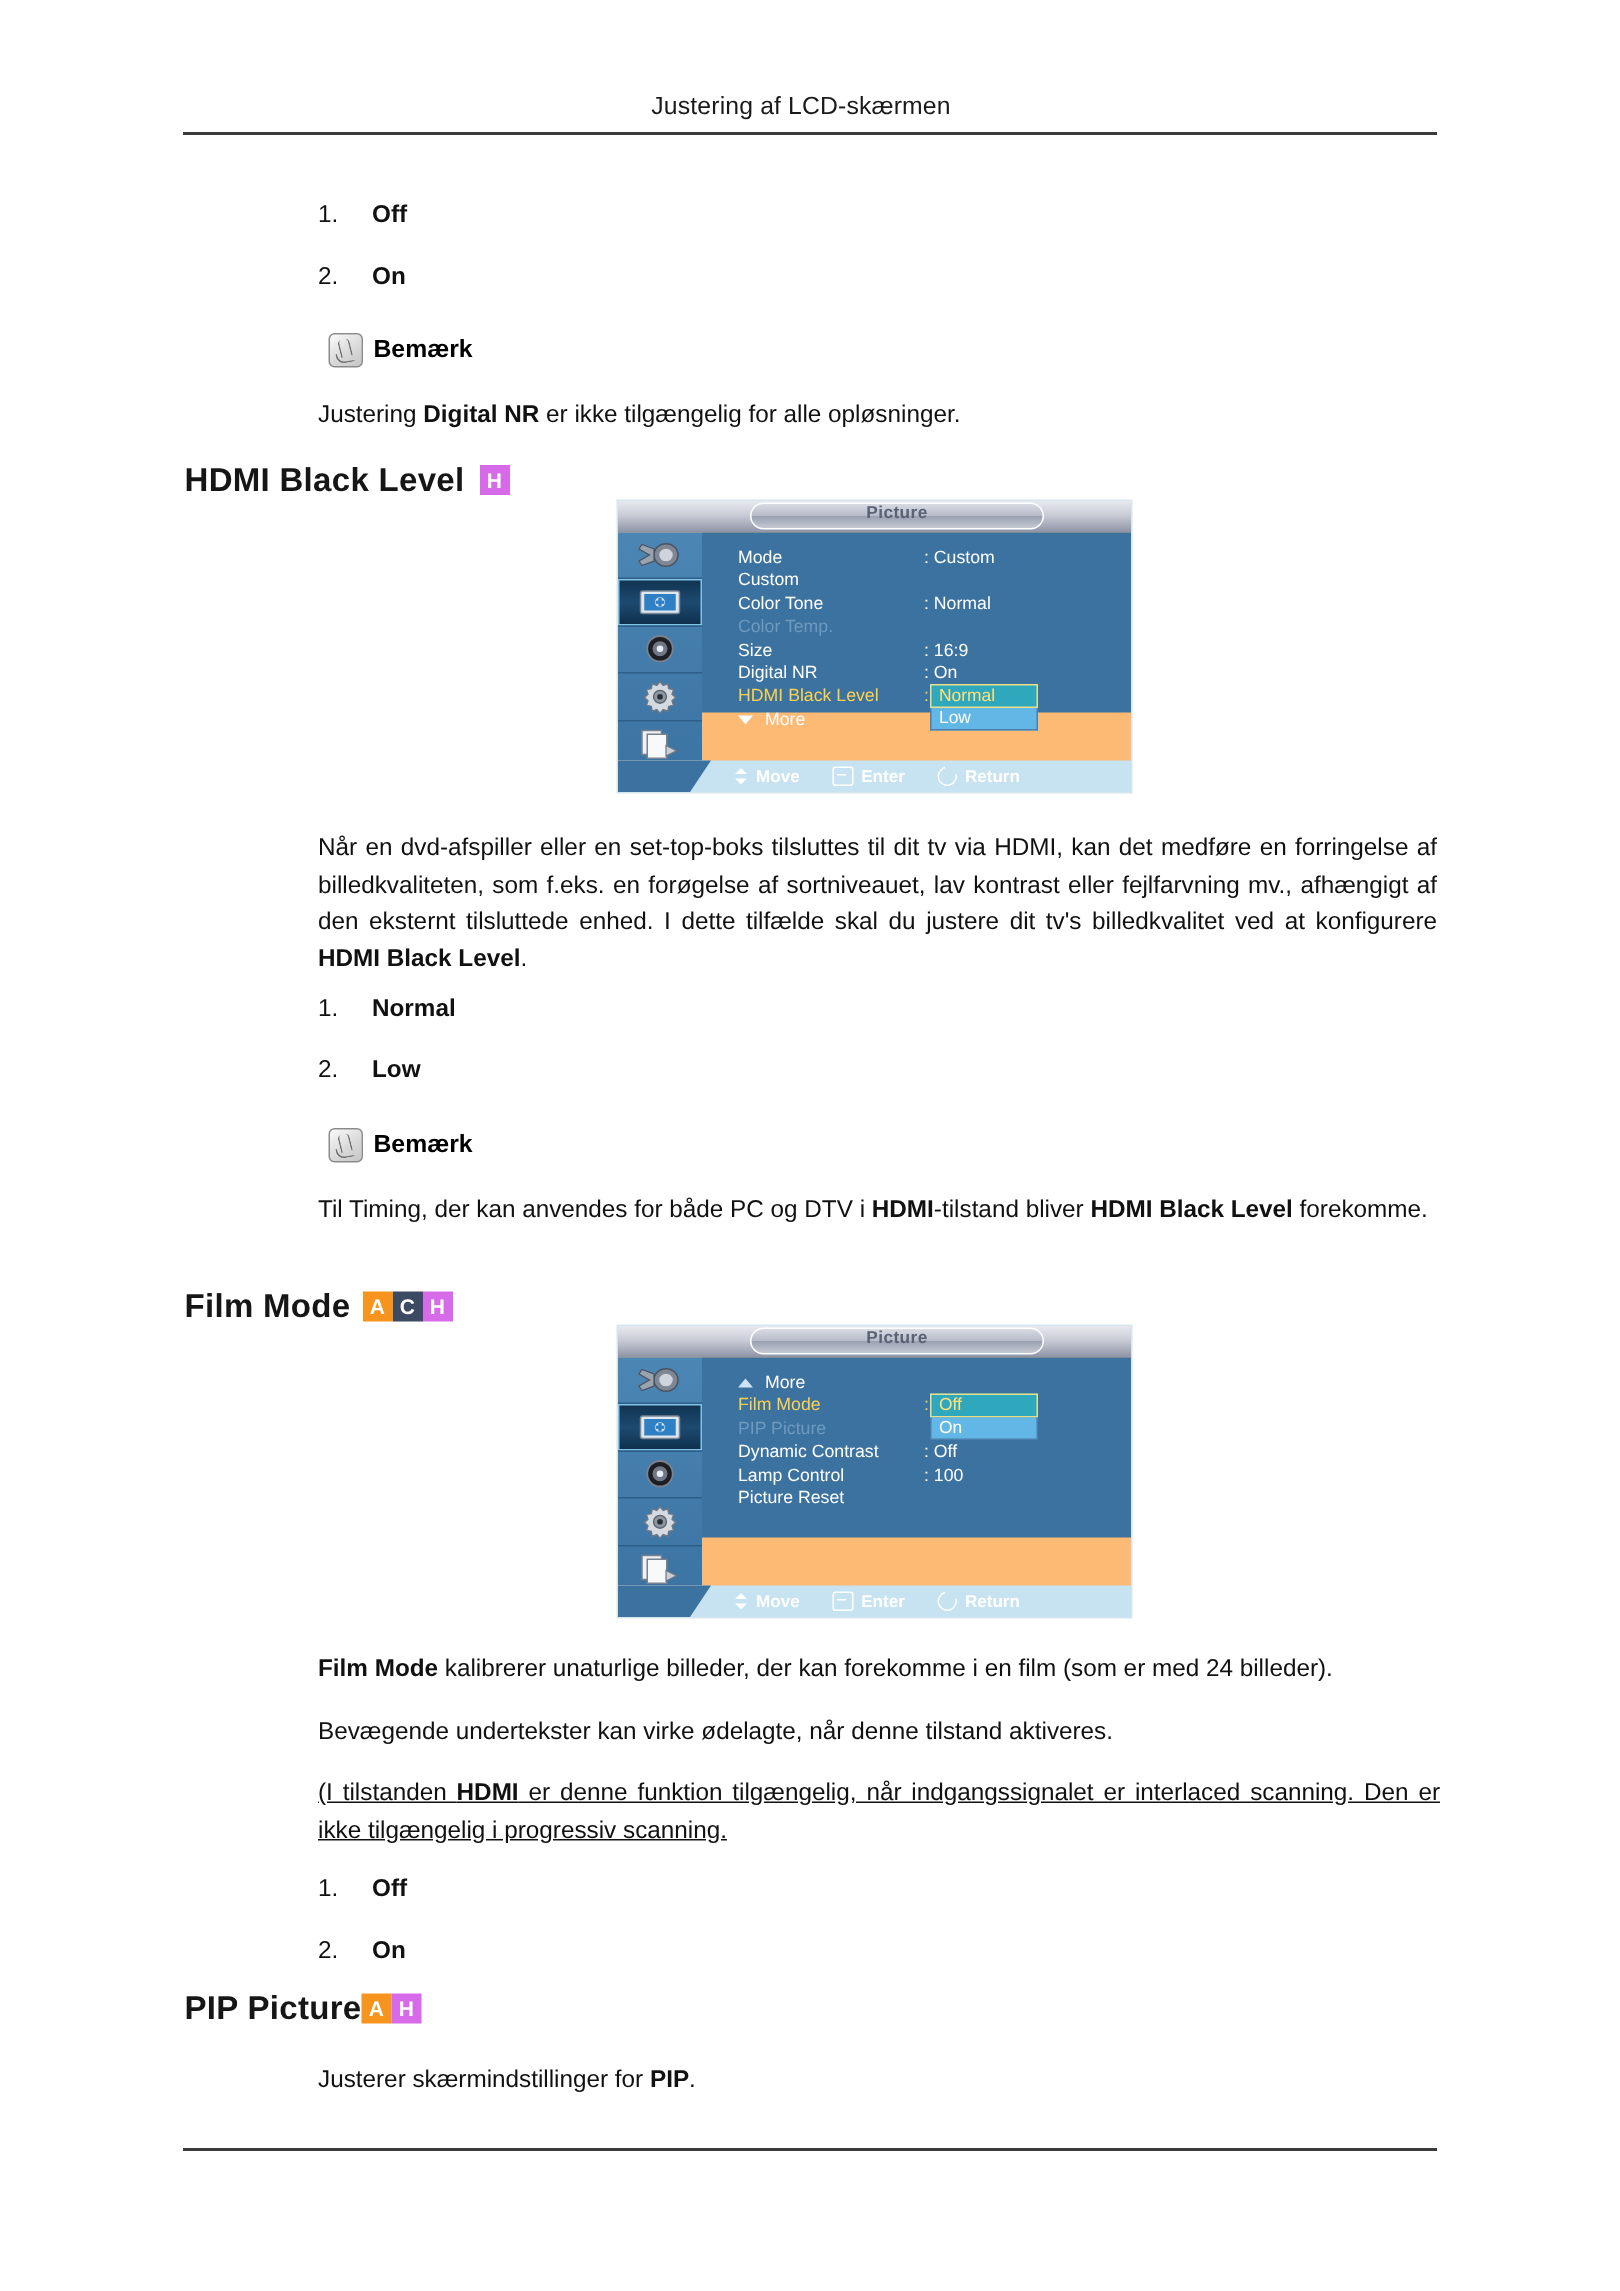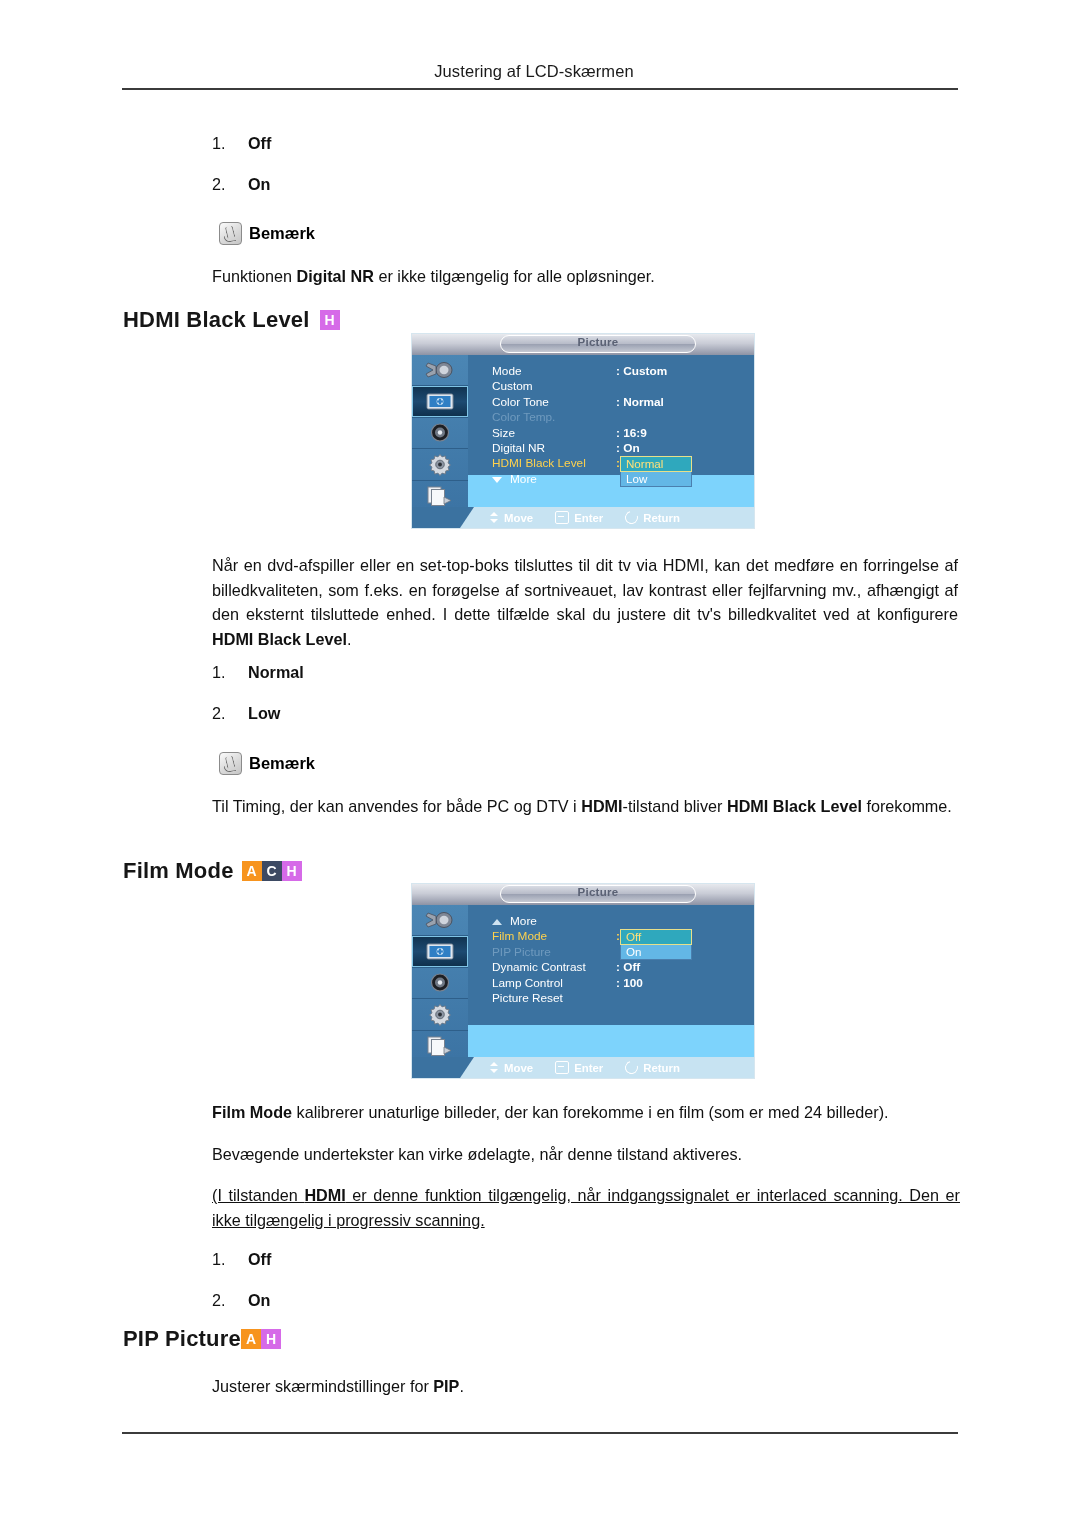--- a/index.html
+++ b/index.html
@@ -128,21 +128,21 @@
   }
   .badge-A { background: #f7941e; }
   .badge-C { background: #3d4a63; }
   .badge-H { background: #d66ae8; }
 
   
   .osd {
     position: absolute;
     width: 342px;
     height: 194px;
-    background: #7dd3fc;
+    background: #fdba74;
     box-shadow: 0 0 0 1px #d6e6ef;
     overflow: hidden;
   }
   .osd-titlebar {
     position: absolute;
     left: 0; top: 0;
     width: 342px; height: 21px;
     background: linear-gradient(180deg,#e7e9ee 0%,#c9ccd6 45%,#a9adbb 75%,#8d93a5 100%);
   }
   .osd-titlepill {
@@ -202,21 +202,21 @@
     color: #ffffff;
     font-family: "Liberation Sans", sans-serif;
   }
   .osd-row {
     display: flex;
     height: 15.4px;
     align-items: center;
     position: relative;
   }
   .osd-row .lbl { width: 124px; }
-  .osd-row .val { width: 130px; font-weight: bold; }
+  .osd-row .val { width: 130px; }
   .osd-row.active .lbl,
   .osd-row.active .val { color: #ffd24d; }
   .osd-row.disabled .lbl,
   .osd-row.disabled .val { color: #6f9abe; }
   .osd-row .arrow-d,
   .osd-row .arrow-u {
     display: inline-block;
     width: 0; height: 0;
     margin-right: 8px;
     border-left: 5px solid transparent;
@@ -341,21 +341,21 @@
     <span class="num">2.</span>
     <span class="val">On</span>
   </div>
 </div>
 
 <div class="note" style="left:219px; top:222px;">
   <span class="note-icon"></span>
   <span>Bemærk</span>
 </div>
 <div class="para" style="left:212px; top:264px; width:746px;">
-  <span>Funktionen </span><b>Digital NR</b><span> er ikke tilgængelig for alle opløsninger.</span>
+  <span>Justering </span><b>Digital NR</b><span> er ikke tilgængelig for alle opløsninger.</span>
 </div>
 
 <div class="heading" style="left:123px; top:307px;">
   <span class="htext">HDMI Black Level</span>
   <span class="badges" style="margin-left:10px;">
     <span class="badge badge-H">H</span>
   </span>
 </div>
 
 <div class="osd" style="left:412px; top:334px;">

